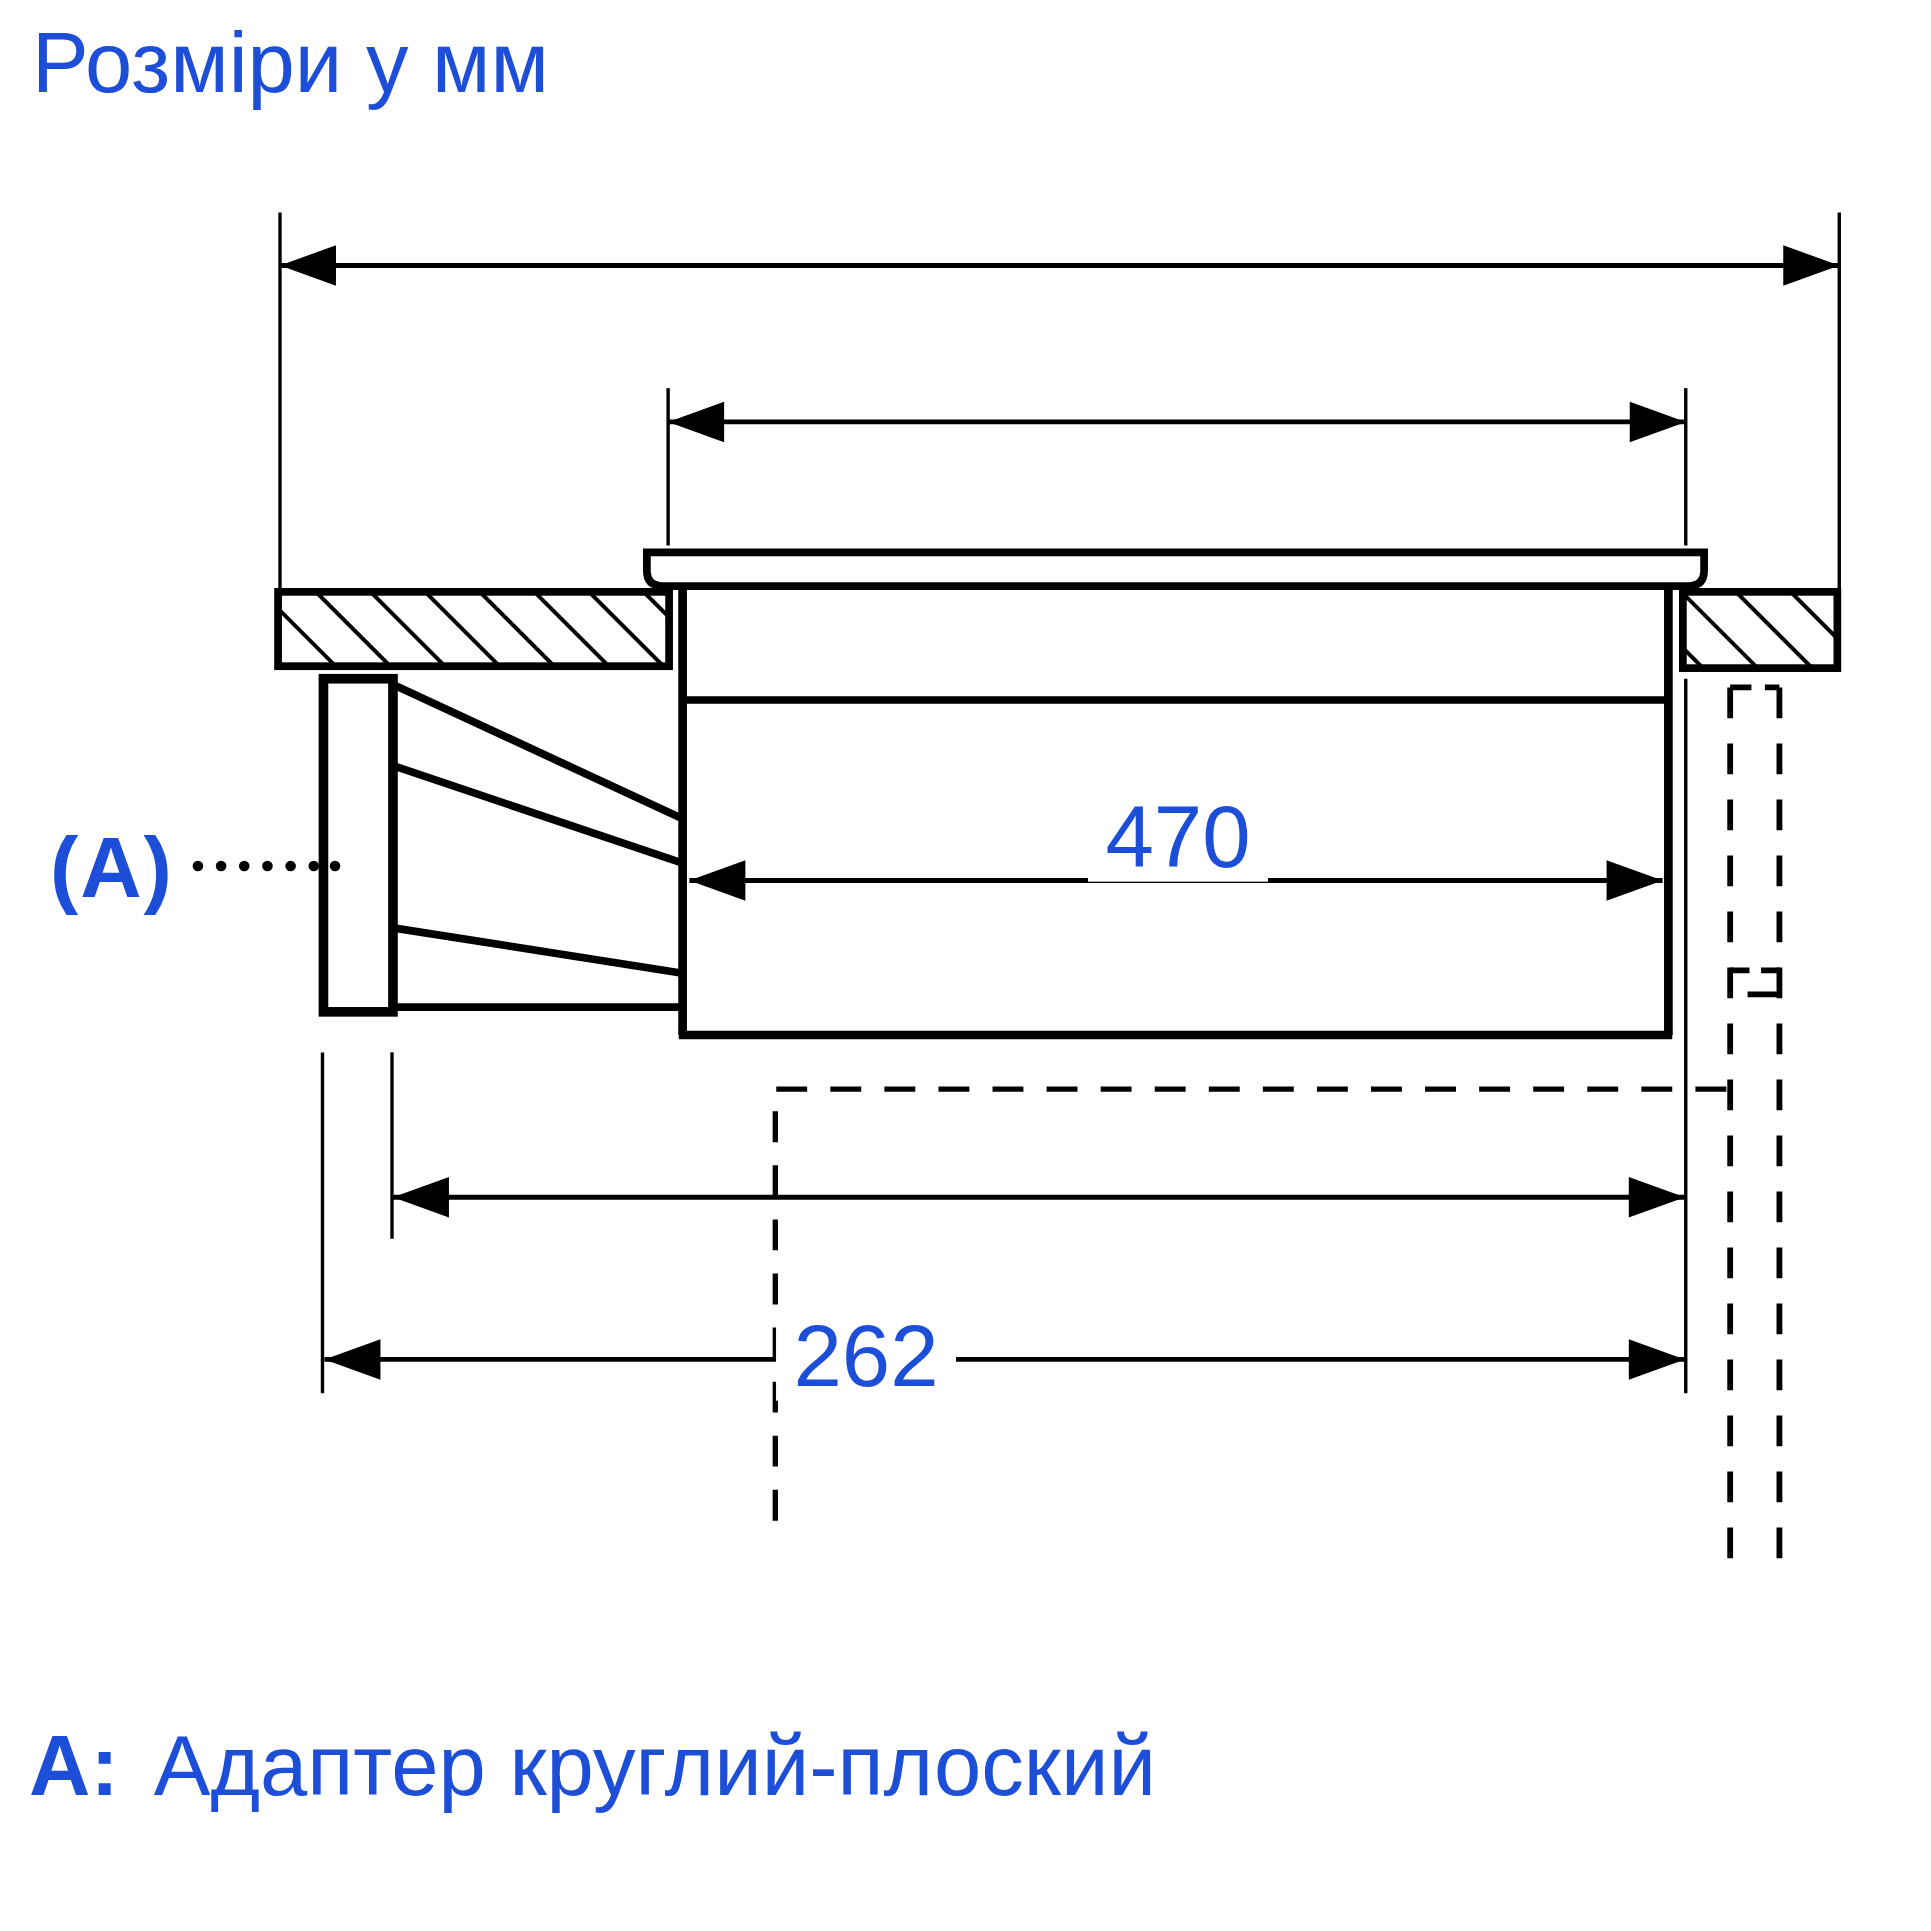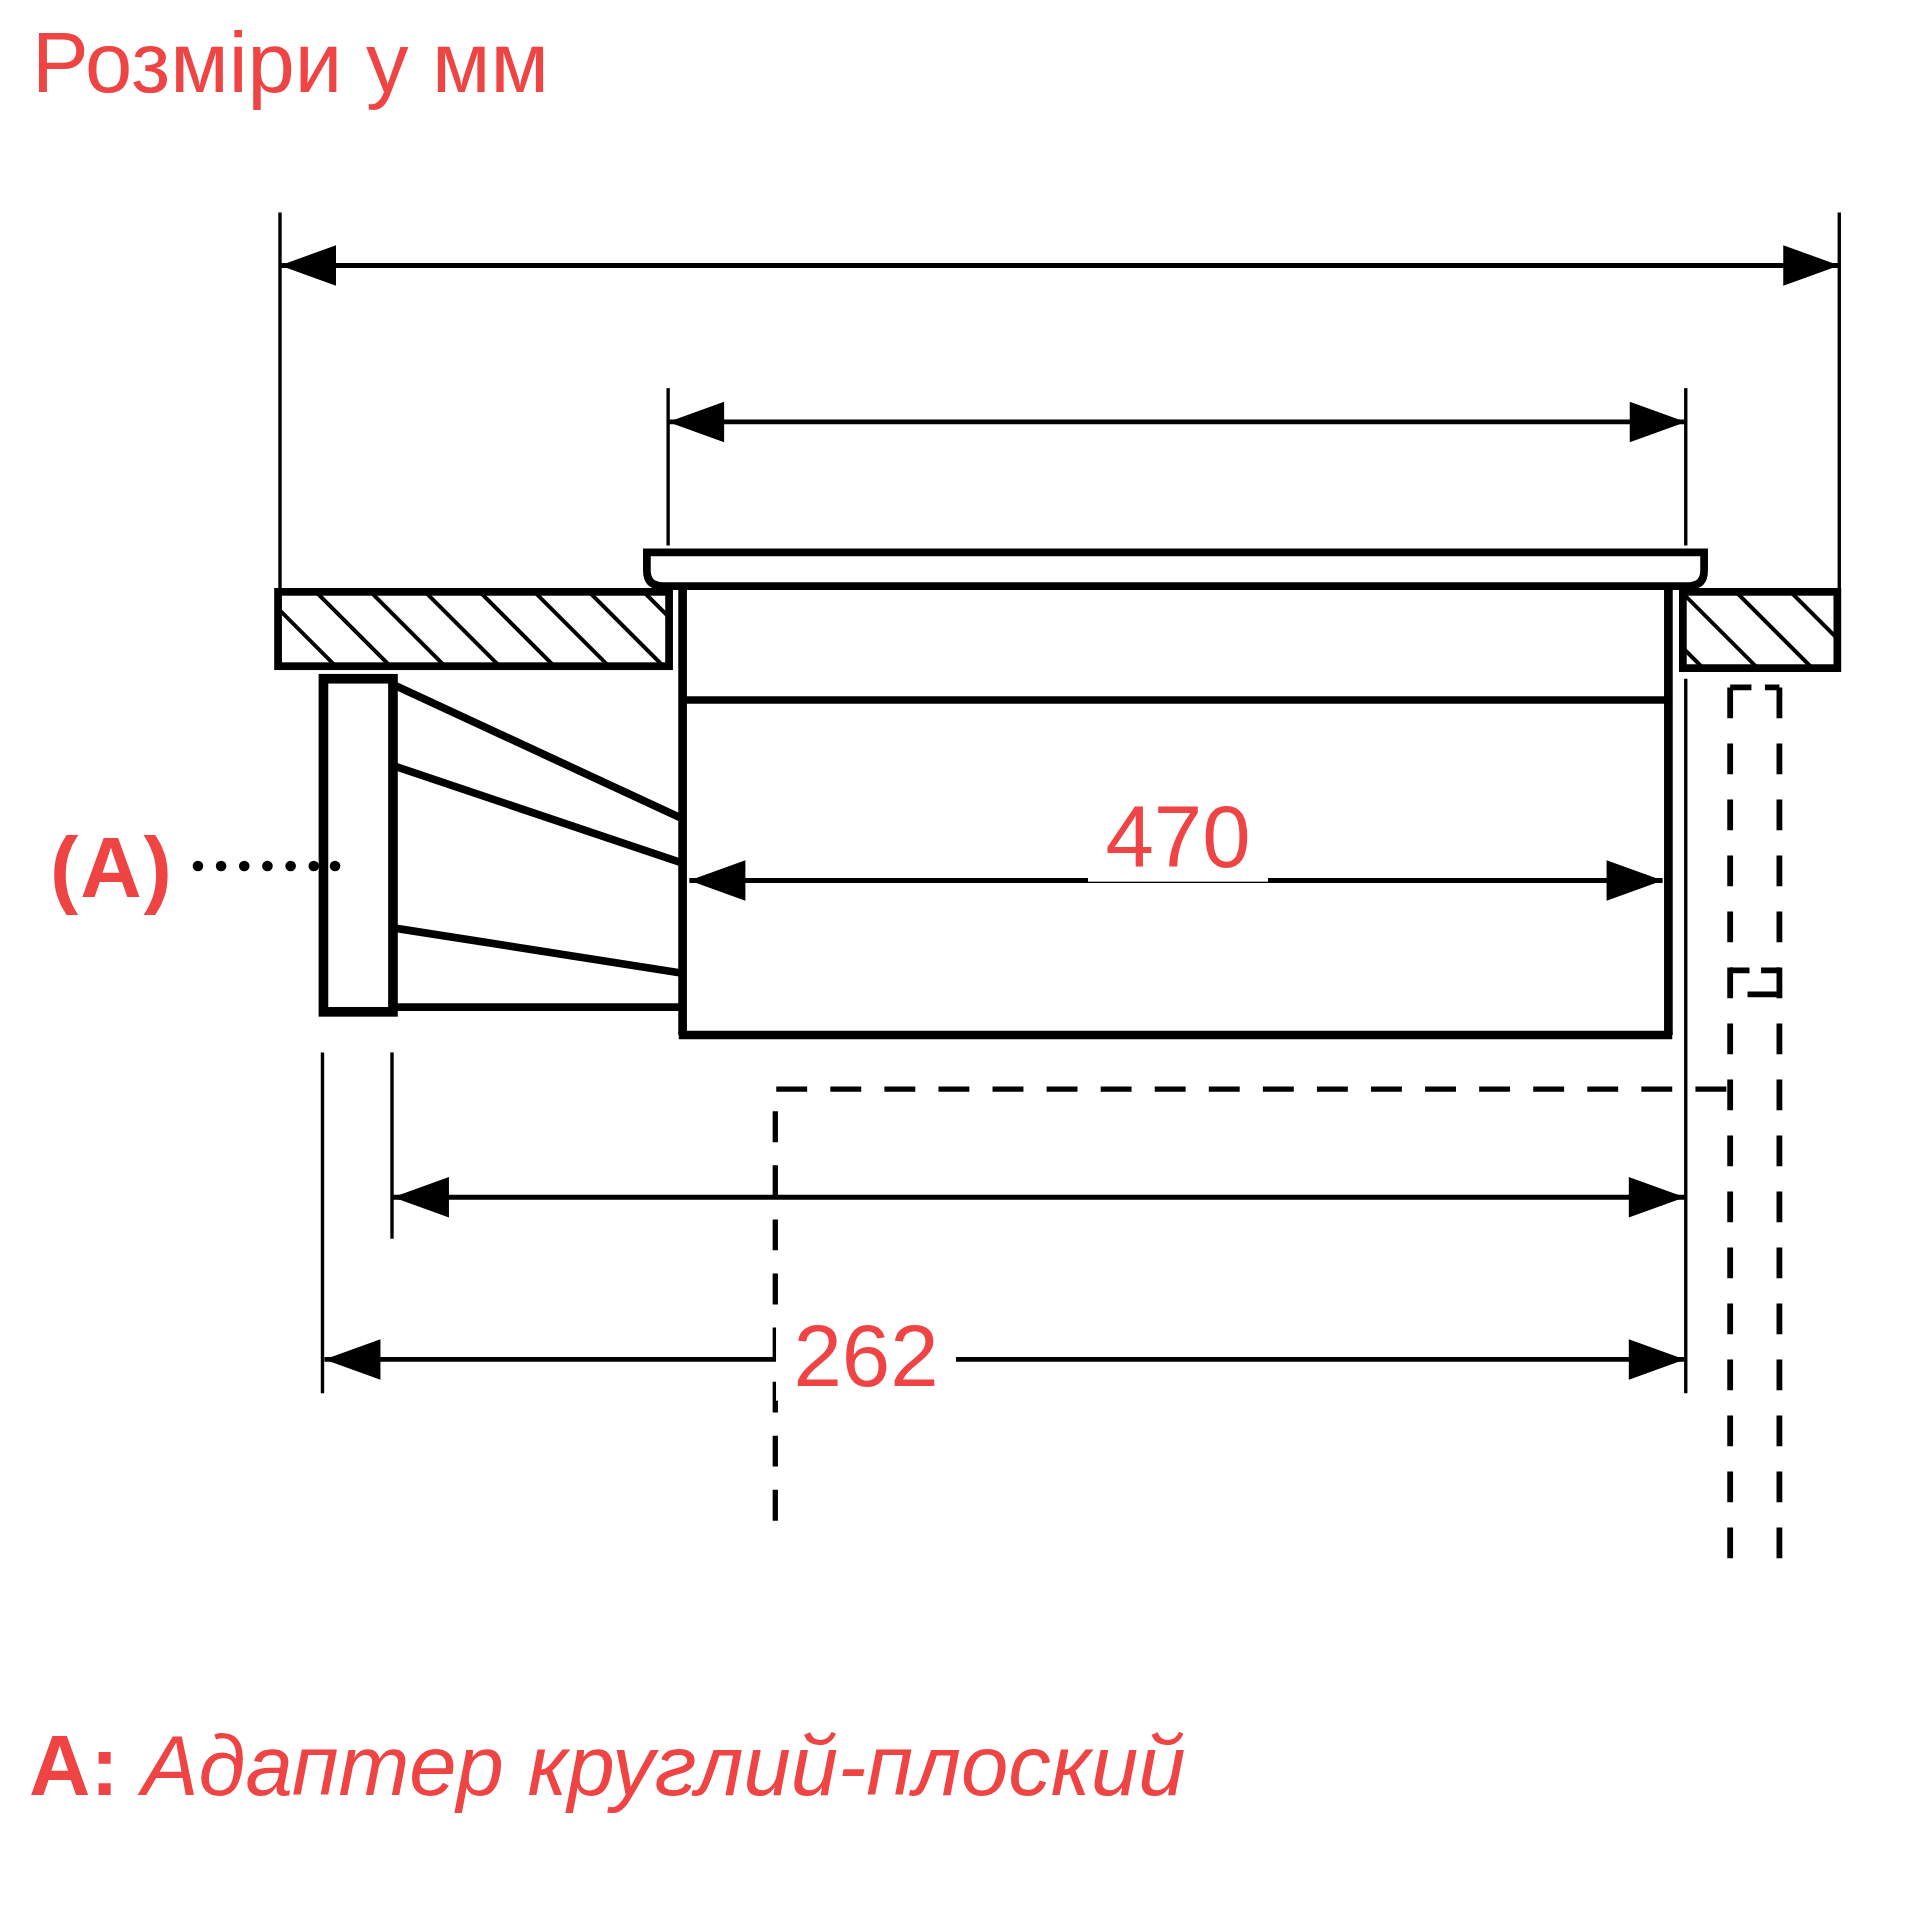--- a/index.html
+++ b/index.html
@@ -1,42 +1,42 @@
 <!DOCTYPE html>
 <html><head>
 <meta charset="utf-8">
 <style>
   html,body{margin:0;padding:0;background:#ffffff;}
   #stage{
     position:relative;
     width:1931px;height:1931px;
     background:#ffffff;
     font-family:"Liberation Sans", sans-serif;
-    color:#ef4444;
+    color:#1d4ed8;
     overflow:hidden;
   }
   #drawing{position:absolute;left:0;top:0;}
   .txt{position:absolute;white-space:nowrap;}
   .title{left:32px;top:13.5px;font-size:85px;font-weight:400;}
   .dim-label{
     position:absolute;
     transform:translate(-50%,-54%);
     font-size:87px;
     background:#ffffff;
     padding:0 17.4px;
     line-height:1.05;
   }
   .marker-a{
     left:50px;top:819px;
     font-size:85px;font-weight:700;
     letter-spacing:1.9px;
   }
   .caption{left:29px;top:1717px;font-size:85px;}
   .caption .key{font-weight:700;}
-  .caption .desc{font-weight:400;margin-left:23px;font-style:italic;}
+  .caption .desc{font-weight:400;margin-left:35px;}
 </style>
 </head>
 <body>
 
 <div id="stage">
 
   <svg id="drawing" width="1931" height="1931" viewBox="0 0 2000 2000">
     <defs>
       <pattern id="hatch" width="40" height="40" patternUnits="userSpaceOnUse" patternTransform="rotate(45)">
         <rect width="40" height="40" fill="#ffffff"></rect>

